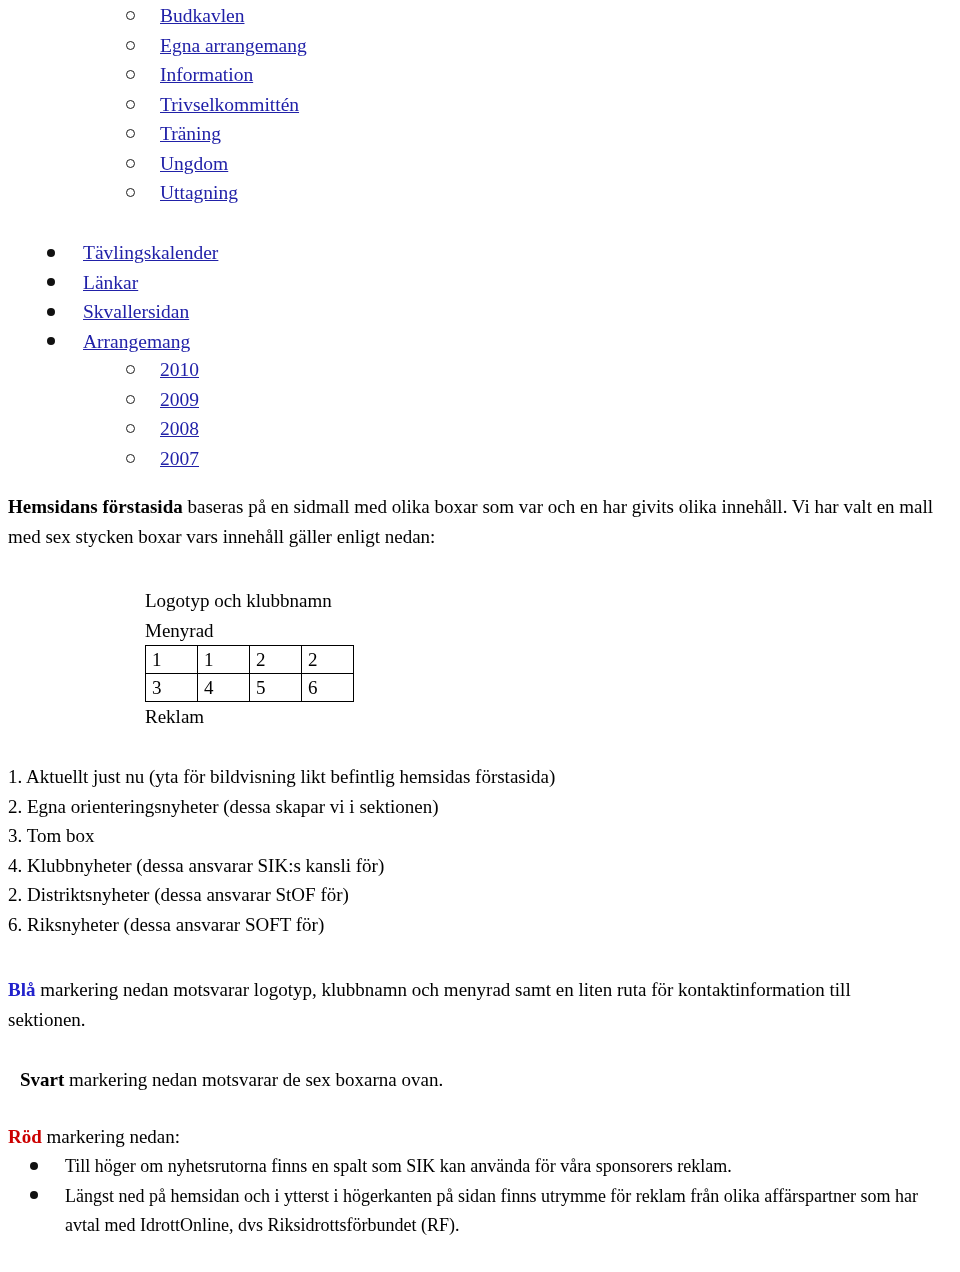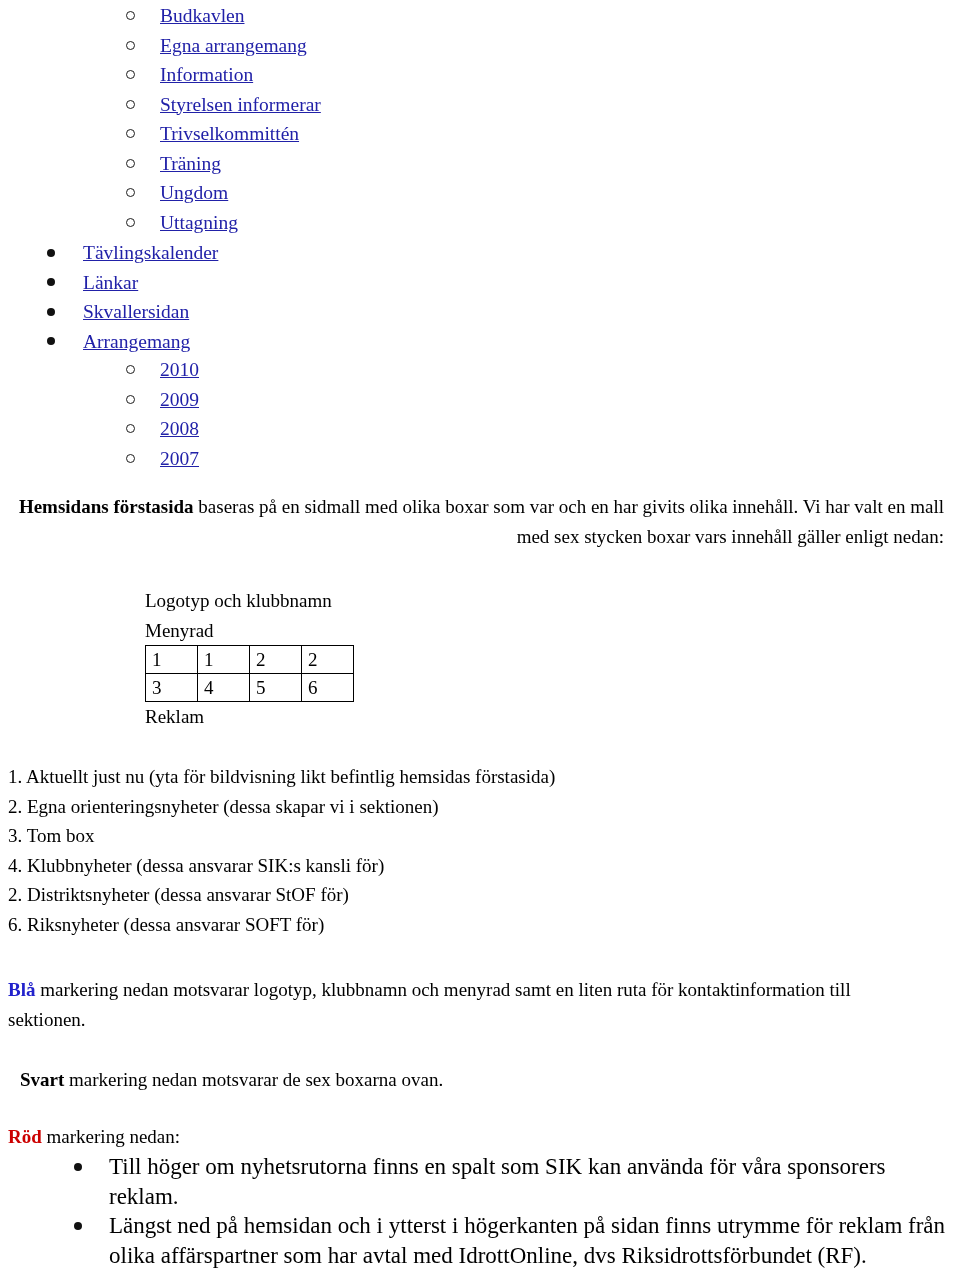--- a/index.html
+++ b/index.html
@@ -87,21 +87,20 @@
     margin: 0;
     padding: 0;
     font-size: 19px;
     line-height: 29.5px;
   }
   .intro {
     position: absolute;
     left: 8px;
     top: 492px;
     width: 936px;
-    text-align: right;
   }
 
   
   .template-block {
     position: absolute;
     left: 145px;
     top: 586px;
   }
   .tline {
     font-size: 19px;
@@ -153,25 +152,24 @@
     position: absolute;
     left: 0;
     top: 1152px;
     width: 960px;
     list-style: none;
     margin: 0;
     padding: 0;
   }
   ul.redlist li {
     position: relative;
-    font-size: 23px;
+    font-size: 18px;
     line-height: 29.5px;
     padding-left: 65px;
     padding-right: 8px;
-    margin-left: 44px;
   }
   ul.redlist li .marker.disc {
     position: absolute;
     left: 30px;
     top: 0;
   }
 </style>
 </head>
 <body>
 
@@ -182,24 +180,20 @@
       <span class="marker circle"></span>
       <span class="txt"><a class="navlink" href="#">Budkavlen</a></span>
     </li>
     <li class="nav-item lvl2">
       <span class="marker circle"></span>
       <span class="txt"><a class="navlink" href="#">Egna arrangemang</a></span>
     </li>
     <li class="nav-item lvl2">
       <span class="marker circle"></span>
       <span class="txt"><a class="navlink" href="#">Information</a></span>
-    </li>
-    <li class="nav-item lvl2">
-      <span class="marker circle"></span>
-      <span class="txt"><a class="navlink" href="#">Styrelsen informerar</a></span>
     </li>
     <li class="nav-item lvl2">
       <span class="marker circle"></span>
       <span class="txt"><a class="navlink" href="#">Trivselkommittén</a></span>
     </li>
     <li class="nav-item lvl2">
       <span class="marker circle"></span>
       <span class="txt"><a class="navlink" href="#">Träning</a></span>
     </li>
     <li class="nav-item lvl2">

